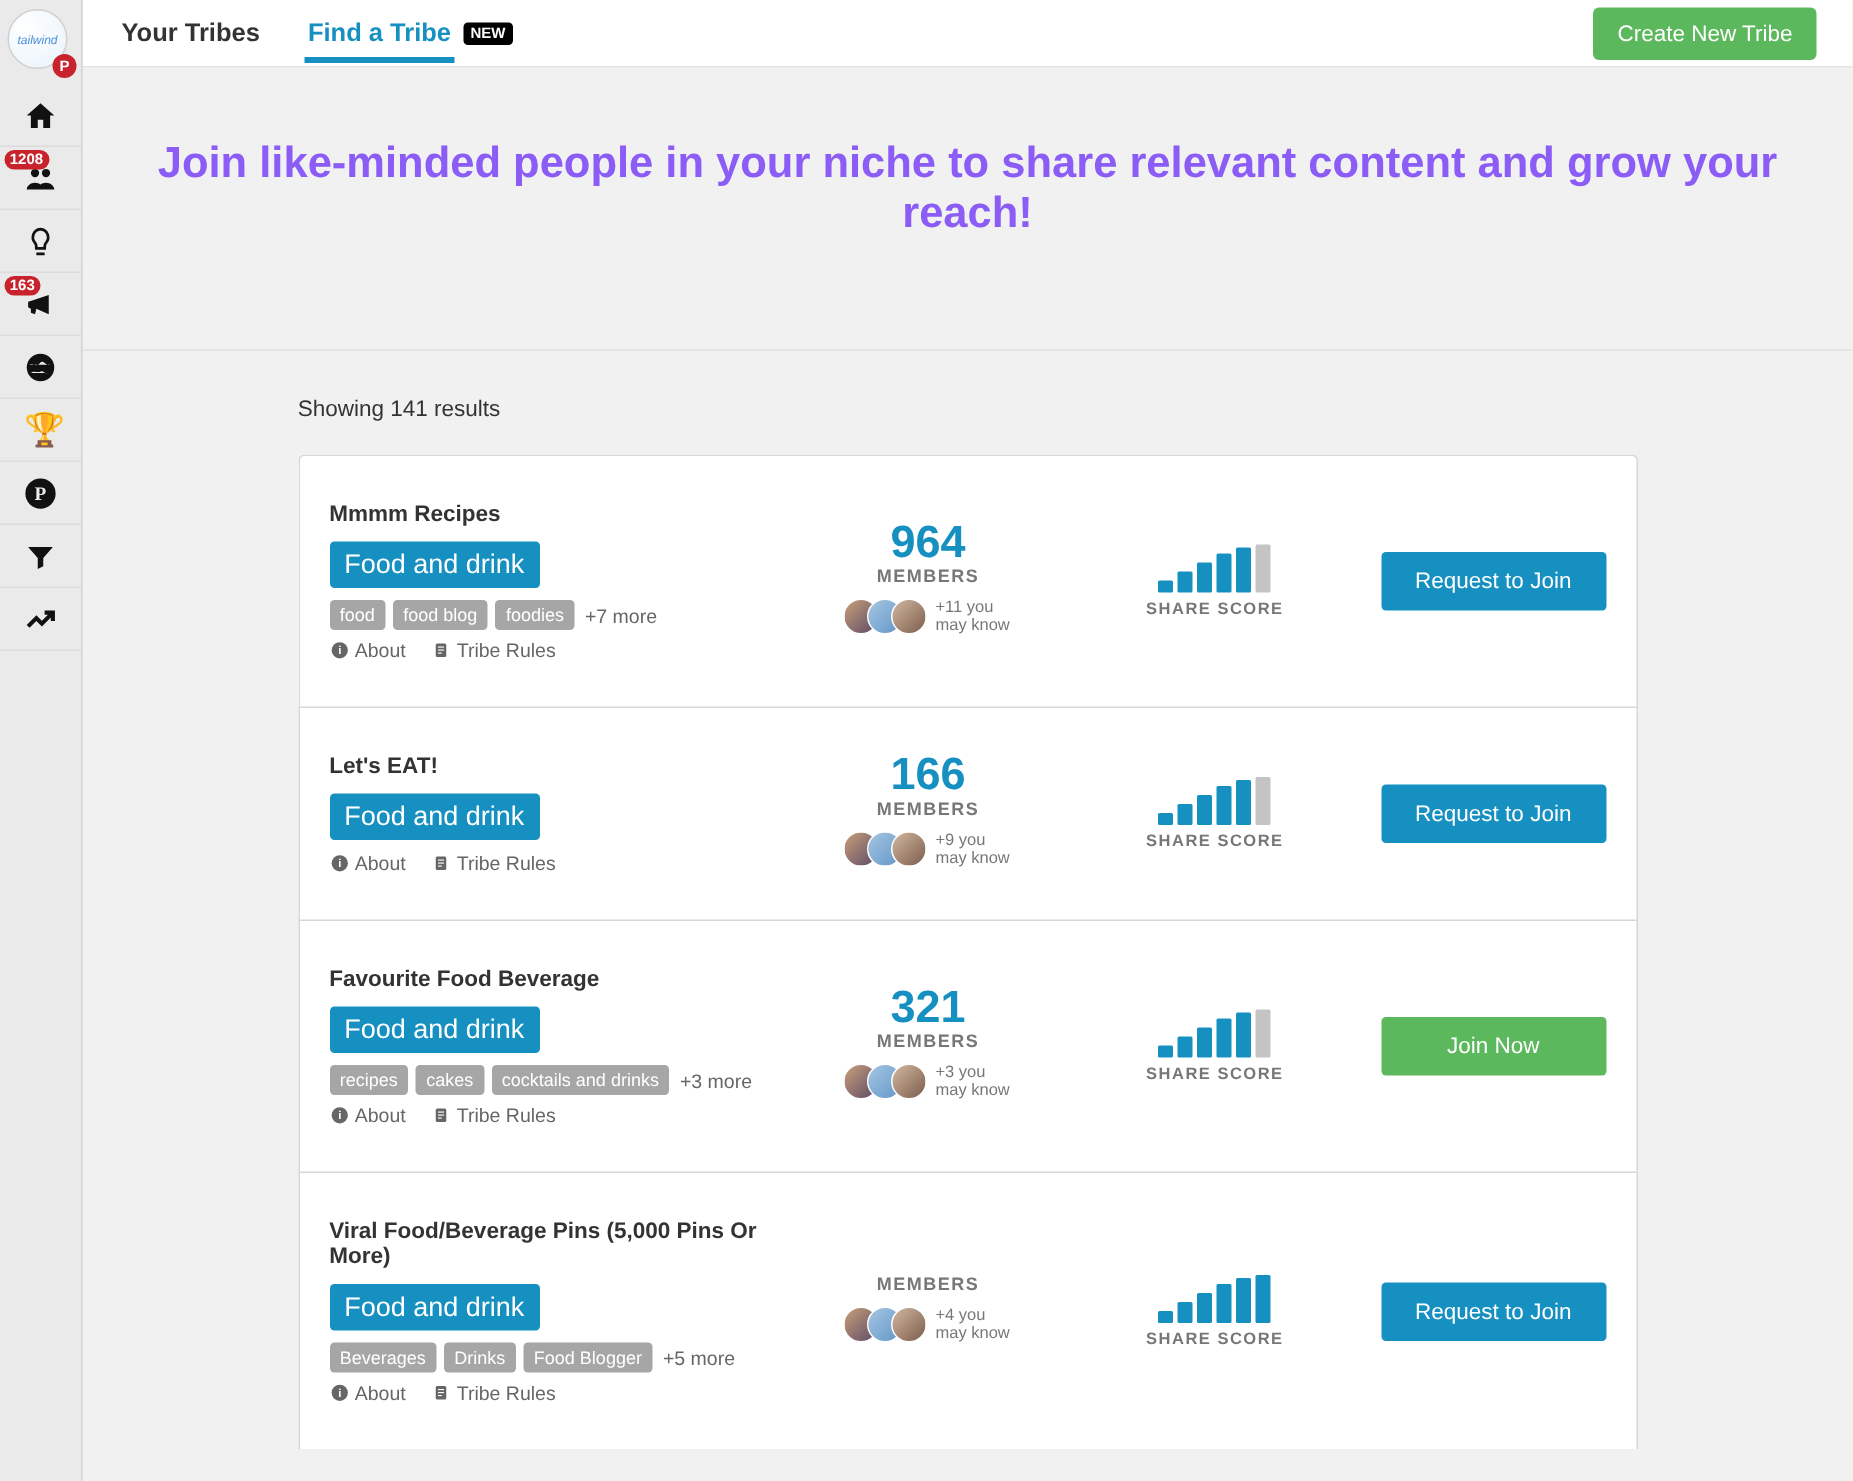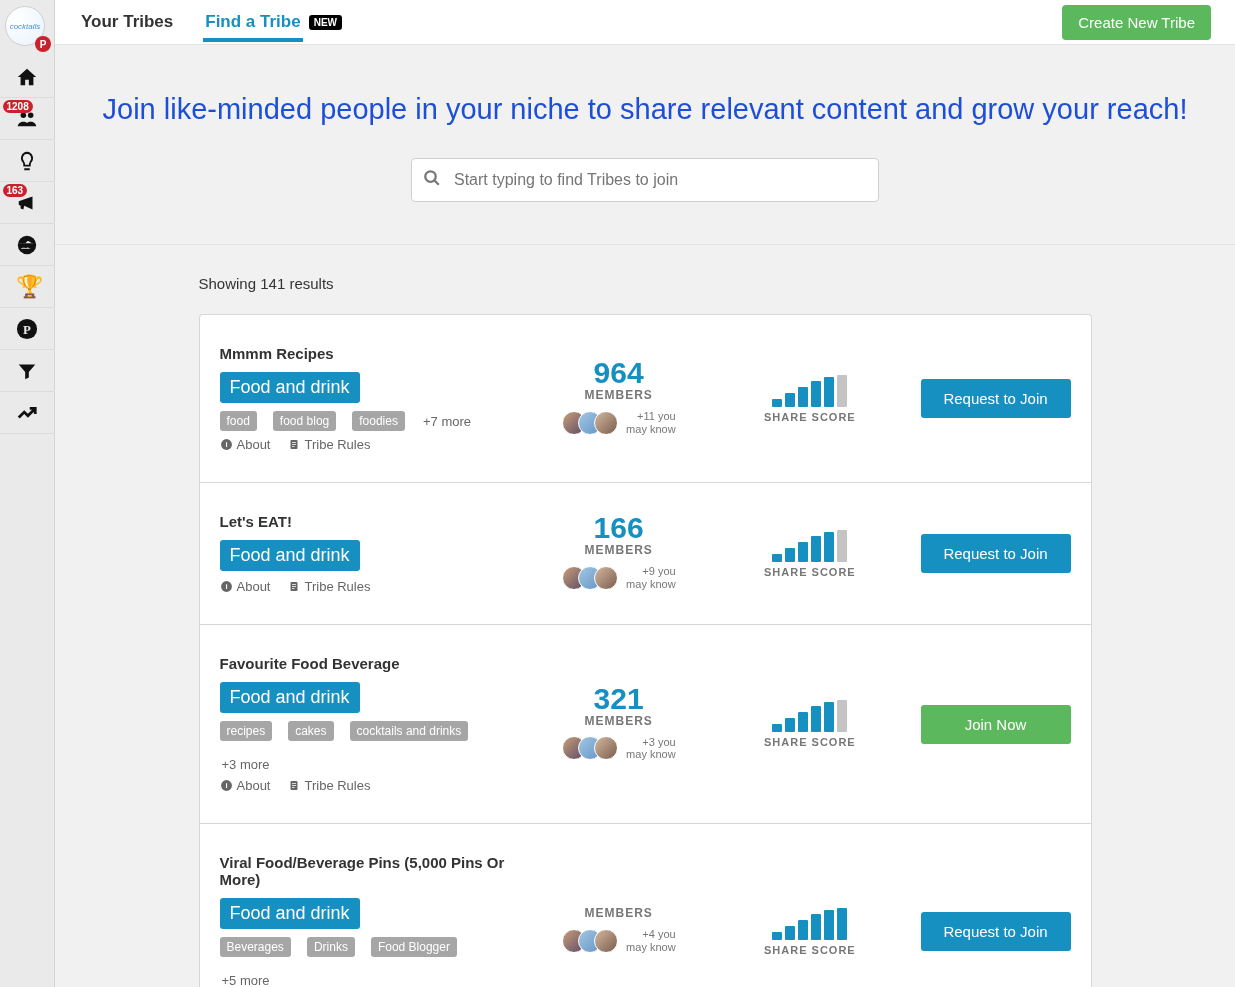--- a/index.html
+++ b/index.html
@@ -119,23 +119,23 @@
   .content {
     margin-left: 55px;
     padding: 0;
   }
   .hero {
     text-align: center;
     padding: 48px 20px 42px;
     border-bottom: 1px solid #e2e2e2;
   }
   .hero h1 {
-    font-weight: 400;
+    font-weight: 700;
     font-size: 29px;
-    color: #1d4ed8;
+    color: #8b5cf6;
     margin-bottom: 32px;
   }
   .search-wrap {
     width: 468px;
     margin: 0 auto;
     position: relative;
   }
   .search-input {
     width: 100%;
     padding: 12px 14px 12px 42px;
@@ -182,21 +182,21 @@
     background: #168fc1;
     color: #fff;
     padding: 5px 10px;
     border-radius: 3px;
     font-size: 18px;
     margin-bottom: 8px;
   }
   .tags-row {
     display: flex;
     align-items: center;
-    gap: 16px;
+    gap: 5px;
     flex-wrap: wrap;
     margin-bottom: 6px;
     text-align: right;
   }
   .tag {
     background: #a6a6a6;
     color: #fff;
     padding: 3px 7px;
     border-radius: 3px;
     font-size: 12px;
@@ -249,21 +249,21 @@
     background: linear-gradient(135deg, #c9a07a, #5d4a66);
   }
   .av:first-child { margin-left: 0; }
   .av2 { background: linear-gradient(135deg, #a4c6e2, #6496c8); }
   .av3 { background: linear-gradient(135deg, #d3b8a0, #7a5d4c); }
   .know-text {
     display: inline-block;
     font-size: 11px;
     color: #777;
     margin-left: 6px;
-    text-align: right;
+    text-align: left;
     vertical-align: middle;
     max-width: 52px;
     line-height: 1.1;
   }
   .card-score {
     flex: 0.7;
     text-align: center;
   }
   .bars {
     display: inline-flex;
@@ -296,21 +296,21 @@
     width: 150px;
     font-weight: 500;
   }
   .req-btn.green { background: #5cb85c; }
 </style>
 </head>
 <body>
 
 <div class="sidebar">
   <div class="logo-wrap">
-    <div class="logo">cocktails</div>
+    <div class="logo">tailwind</div>
     <div class="logo-p">P</div>
   </div>
   <div class="nav-item">
     <span class="glyph">
       <svg viewBox="0 0 24 24" fill="currentColor">
           <path d="M12 3l10 9h-3v9h-5v-6H10v6H5v-9H2z"></path>
         </svg>
     </span>
   </div>
   <div class="nav-item">
@@ -379,29 +379,20 @@
     <div>
       <span class="tab active">Find a Tribe</span><span class="new-pill">NEW</span>
     </div>
   </div>
   <button class="create-btn">Create New Tribe</button>
 </div>
 
 <div class="content">
   <div class="hero">
     <h1>Join like-minded people in your niche to share relevant content and grow your reach!</h1>
-    <div class="search-wrap">
-      <span class="icon">
-        <svg width="18" height="18" viewBox="0 0 24 24" fill="none" stroke="currentColor" stroke-width="3">
-            <circle cx="10" cy="10" r="7"></circle>
-            <path d="M21 21l-6-6"></path>
-          </svg>
-      </span>
-      <input class="search-input" placeholder="Start typing to find Tribes to join" style="">
-    </div>
   </div>
 
   <div class="results-wrap">
     <div class="results-count">Showing 141 results</div>
     <div id="cards">
         <div class="card">
     <div class="card-left">
       <div class="card-title">Mmmm Recipes</div>
       <span class="cat-pill">Food and drink</span>
       <div class="tags-row">

